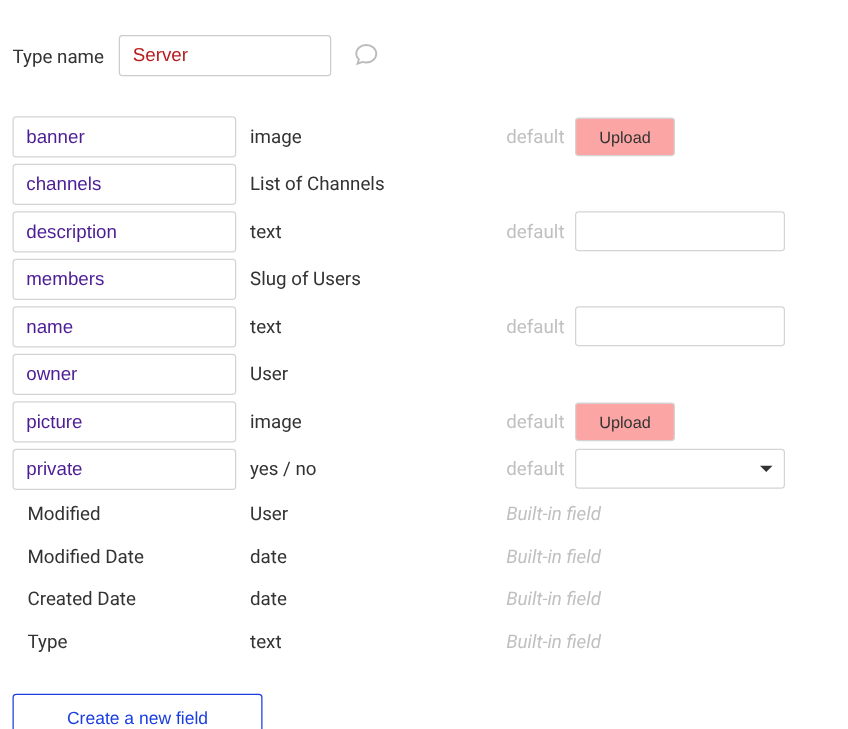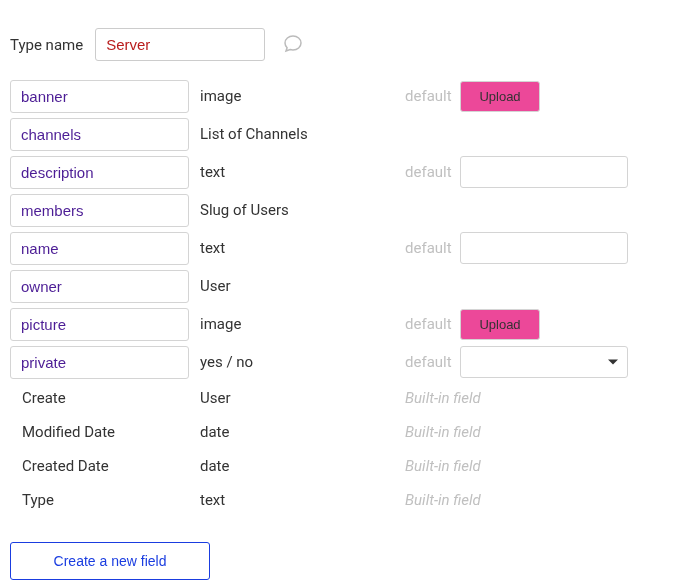--- a/index.html
+++ b/index.html
@@ -12,21 +12,21 @@
       font-size: 14px;
       color: #333;
       background: #fff;
       padding: 10px;
       width: 678px;
     }
     .header-row {
       display: flex;
       align-items: center;
       gap: 12px;
-      margin-bottom: 16px;
+      margin-bottom: 29px;
       padding-top: 18px;
     }
     .type-name-label {
       font-size: 15px;
       color: #333;
       white-space: nowrap;
     }
     .type-name-input {
       border: 1px solid #ccc;
       border-radius: 3px;
@@ -73,21 +73,21 @@
     .default-label {
       font-size: 15px;
       color: #c0c0c0;
     }
     .builtin-label {
       font-size: 15px;
       color: #c0c0c0;
     }
     .upload-btn {
       border: 1px solid #d4d4d4;
-      background: #ec4899;
+      background: #fca5a5;
       border-radius: 3px;
       padding: 7px 16px;
       font-size: 13px;
       color: #333;
       cursor: pointer;
       width: 80px;
     }
     .text-default-input {
       border: 1px solid #d4d4d4;
       border-radius: 3px;
@@ -216,21 +216,21 @@
     <div class="default-label">default</div>
     <div>
       <div class="select-wrapper">
         <select class="select-default"><option></option></select>
         <div class="select-arrow"></div>
       </div>
     </div>
   </div>
 
   <div class="field-row static-row">
-    <div class="field-name-static">Create</div>
+    <div class="field-name-static">Modified</div>
     <div class="field-type">User</div>
     <div class="builtin-label builtin-col">Built-in field</div>
   </div>
 
   <div class="field-row static-row">
     <div class="field-name-static">Modified Date</div>
     <div class="field-type">date</div>
     <div class="builtin-label builtin-col">Built-in field</div>
   </div>
 

